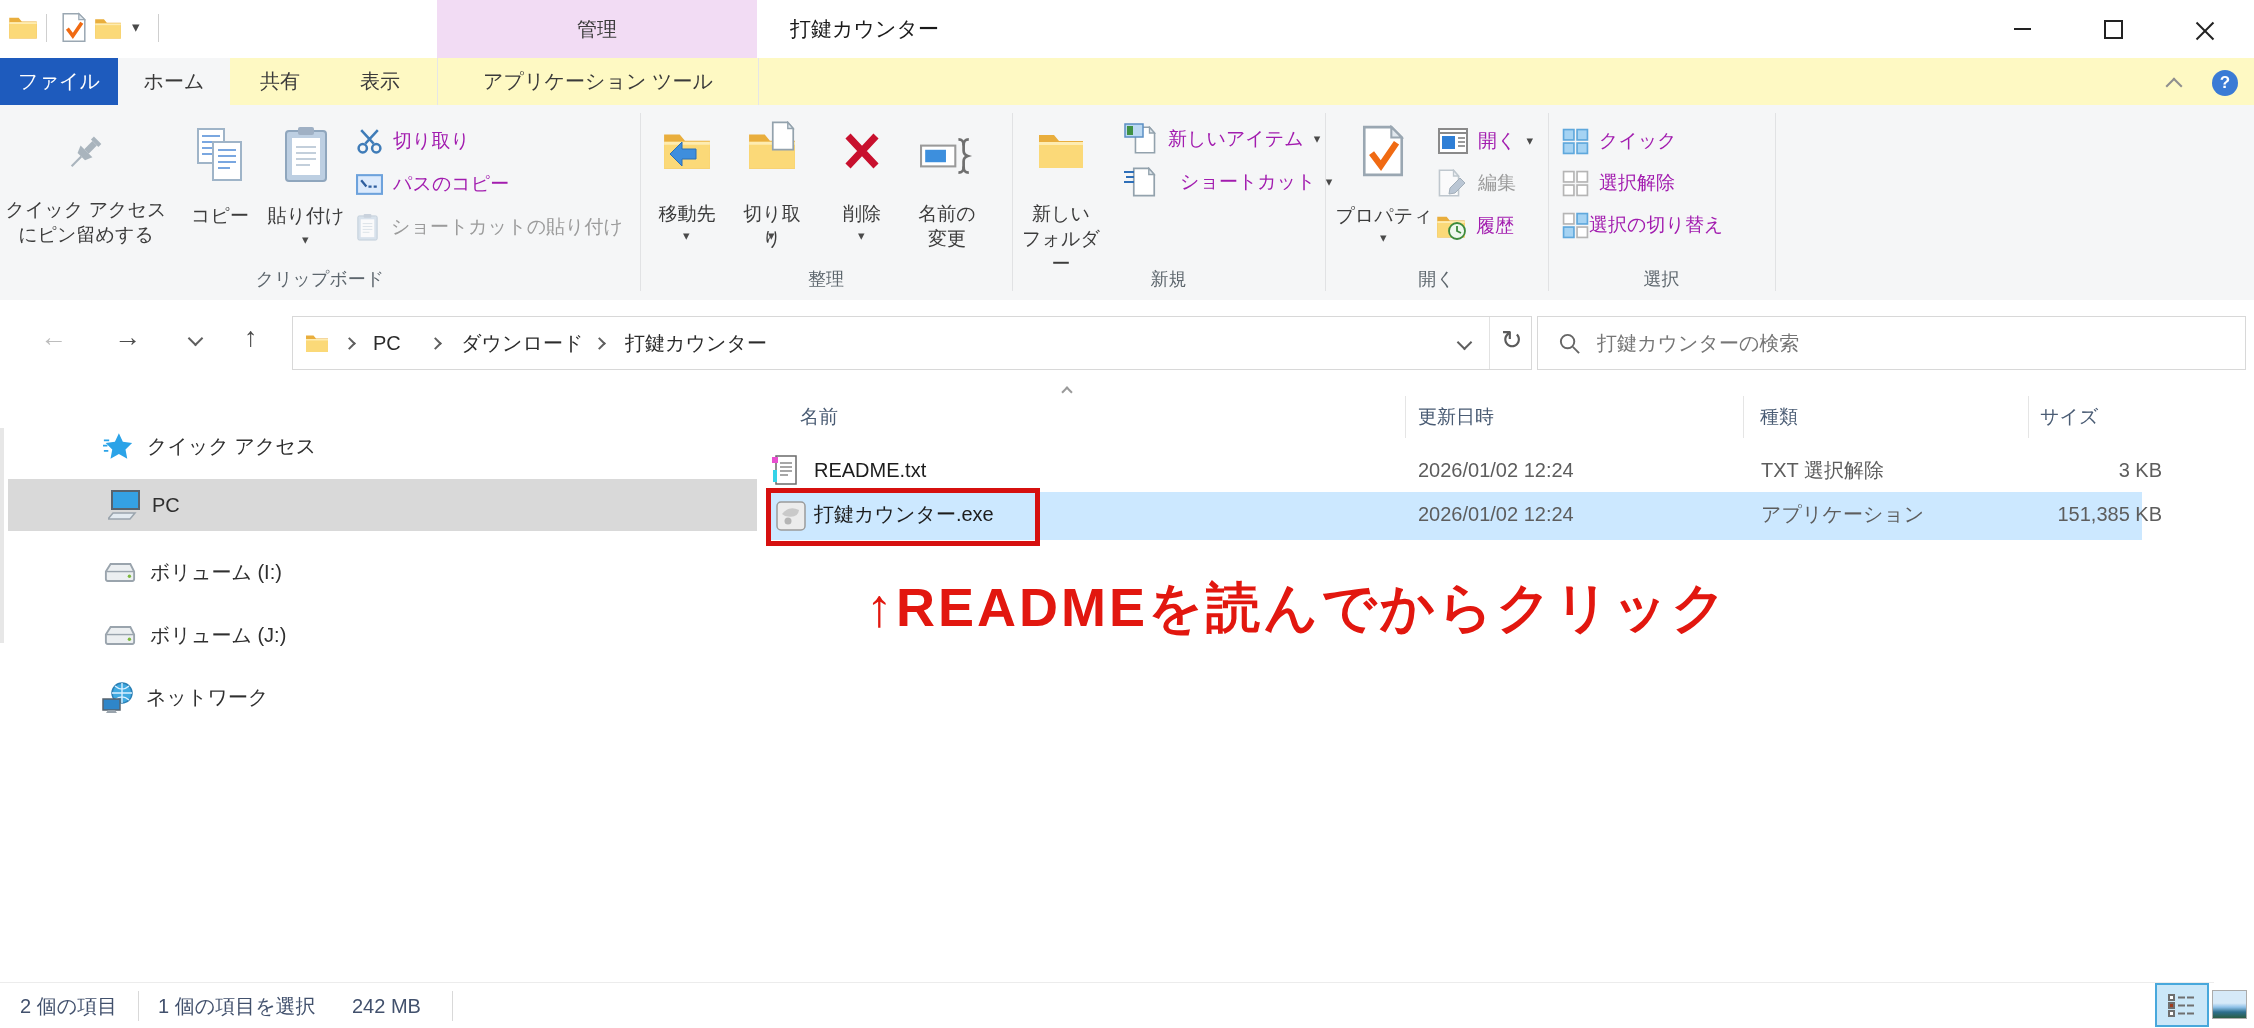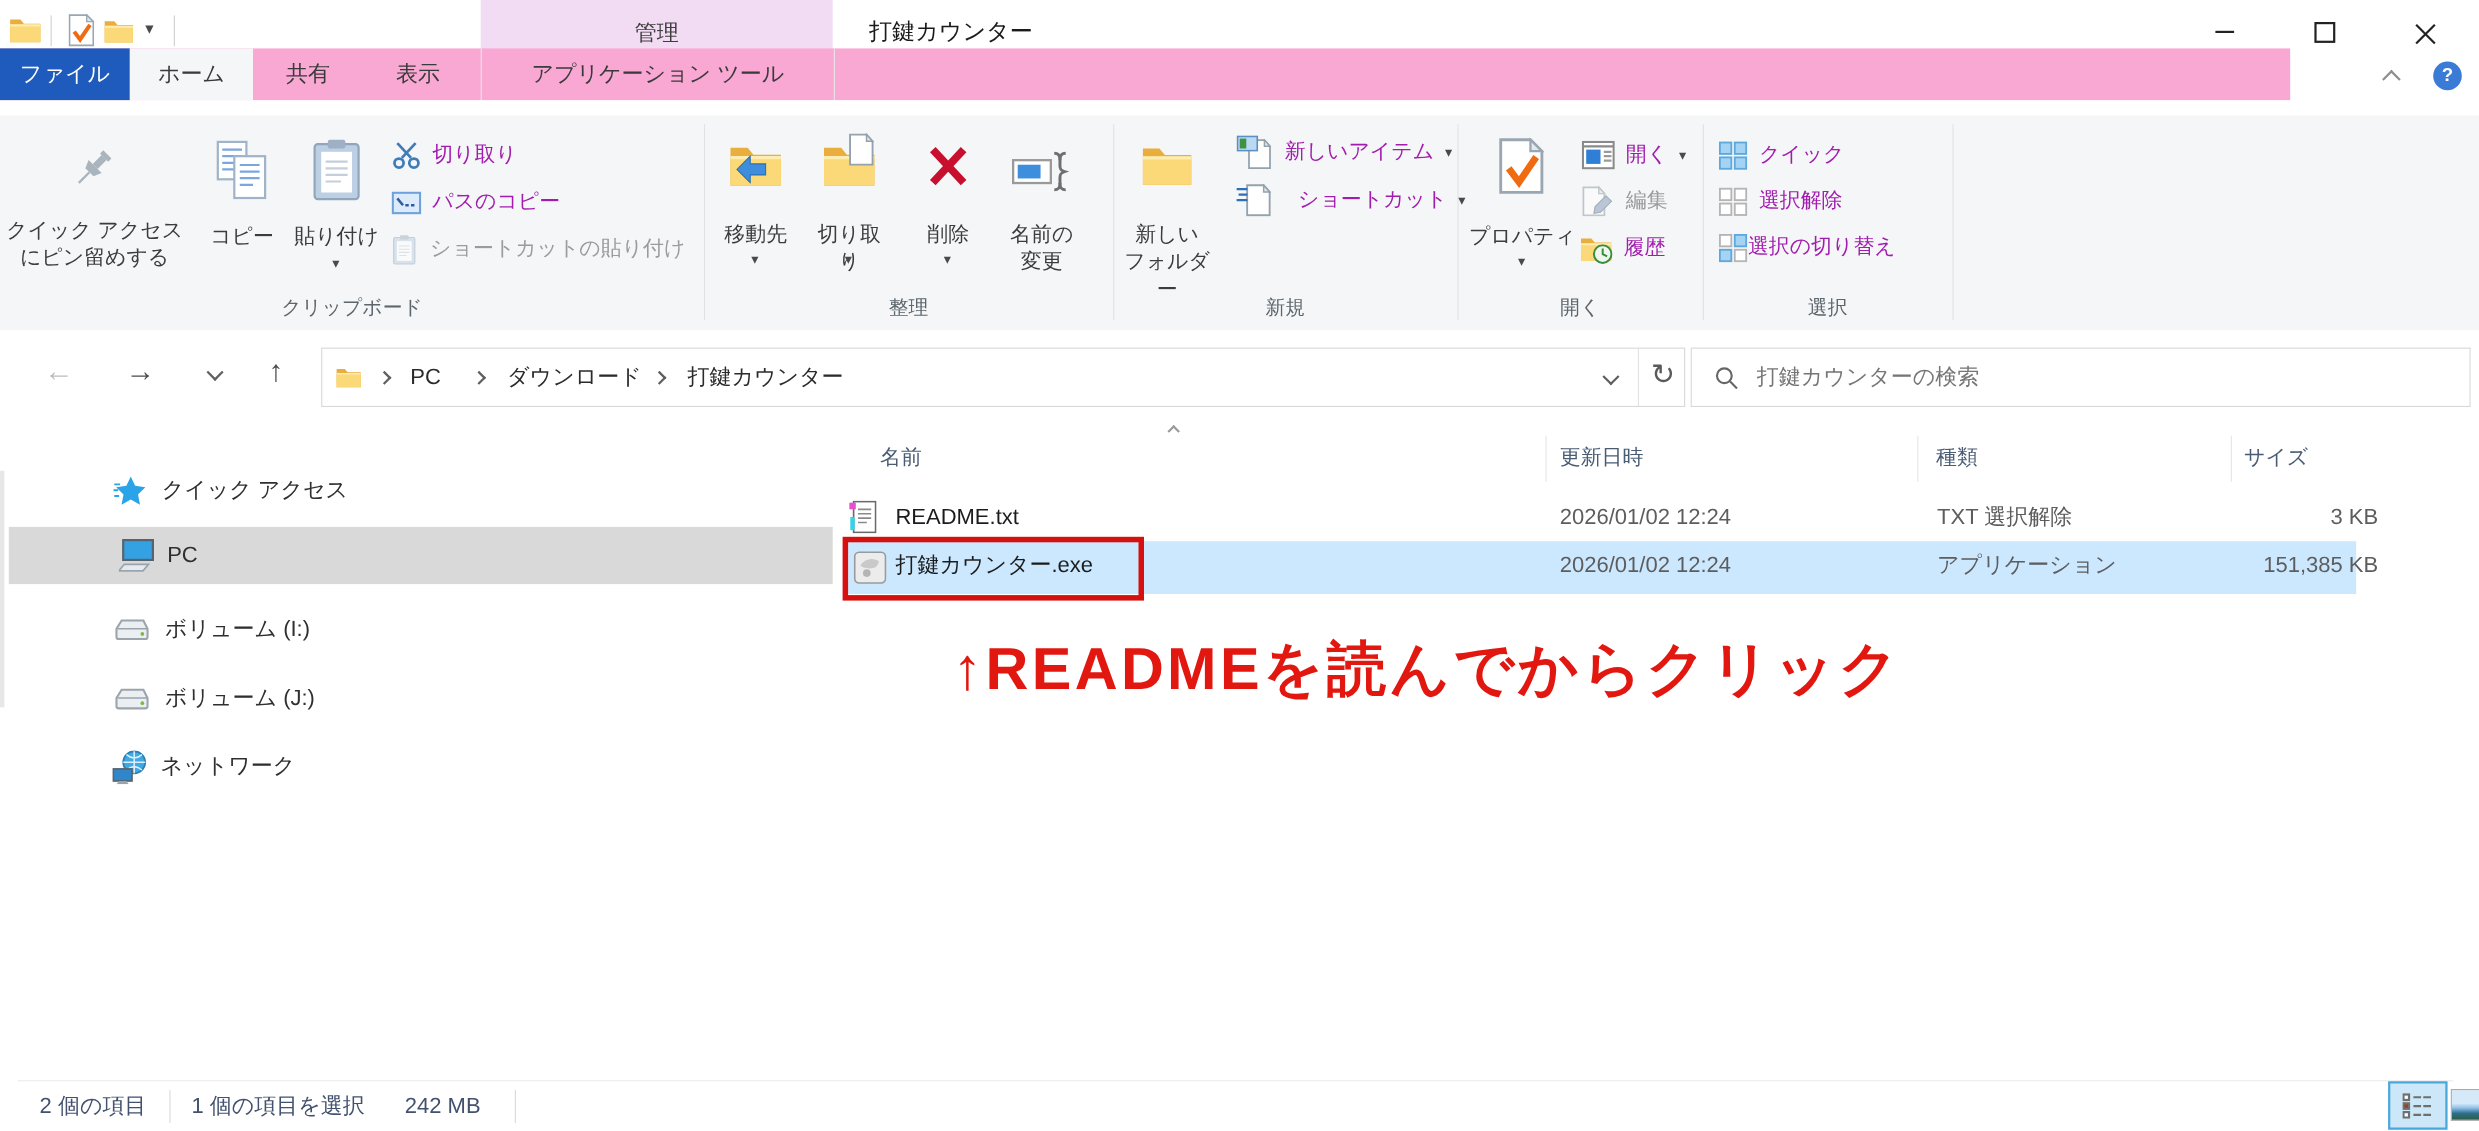--- a/index.html
+++ b/index.html
@@ -8,38 +8,38 @@
   .abs{position:absolute;}
   .ctr{display:flex;align-items:center;justify-content:center;}
   .vctr{display:flex;align-items:center;}
   .rt{text-align:right;}
   .chev{display:inline-block;width:10px;height:10px;border-right:2px solid #5f5f5f;border-bottom:2px solid #5f5f5f;}
   .chev-r{transform:rotate(-45deg);}
   .chev-d{transform:rotate(45deg);}
   .chev-u{transform:rotate(-135deg);}
   .sep-v{width:1px;background:#e1e2e4;}
   .titlebar{left:0;top:0;width:2254px;height:58px;background:#fff;}
-  .tabrow{left:0;top:44px;width:2082px;height:47px;background:#f9a8d4;}
+  .tabrow{left:0;top:58px;width:2254px;height:47px;background:#fef9c3;}
   .tab{height:47px;font-size:20px;color:#3a3a3a;cursor:default;}
   .ribbon{left:0;top:105px;width:2254px;height:195px;background:#f5f6f7;border-bottom:1px solid #e3e4e6;}
   .grplabel{top:266px;height:26px;font-size:18px;color:#5d666d;text-align:center;line-height:26px;}
   .rlabel{font-size:19px;color:#3c3c3c;text-align:center;line-height:25px;}
   .rsmall{font-size:19px;color:#a21caf;height:28px;line-height:28px;white-space:nowrap;}
   .dis{color:#9b9b9b;}
   .dd{font-size:13px;color:#4a4a4a;line-height:10px;}
   .addr{left:0;top:300px;width:2254px;height:78px;background:#fff;}
   .navglyph{font-size:27px;line-height:28px;}
   .box{border:1px solid #d8d8d8;background:#fff;}
   .crumb{font-size:20px;color:#2b2b2b;line-height:52px;white-space:nowrap;}
   .sideitem{font-size:20px;color:#2f2f2f;line-height:30px;white-space:nowrap;}
   .colhead{font-size:19px;color:#4a5c74;line-height:44px;white-space:nowrap;}
   .cell{font-size:20px;line-height:44px;white-space:nowrap;}
   .cname{color:#1c1c1c;}
   .cmeta{color:#5d5d5d;}
-  .statusbar{left:16px;top:982px;width:2214px;height:46px;background:#fff;border-top:1px solid #ececec;font-size:20px;}
+  .statusbar{left:0;top:982px;width:2214px;height:46px;background:#fff;border-top:1px solid #ececec;font-size:20px;}
   .stxt{line-height:46px;white-space:nowrap;}
   .winbtn{width:60px;height:58px;}
   .annot{font-weight:bold;font-size:54px;letter-spacing:3px;white-space:nowrap;}
   input.search{border:none;outline:none;font-size:20px;color:#555;background:transparent;width:560px;font-family:inherit;}
   input.search::placeholder{color:#767676;opacity:1;}
 </style>
 </head>
 <body>
 
 <svg width="0" height="0" style="position:absolute">

